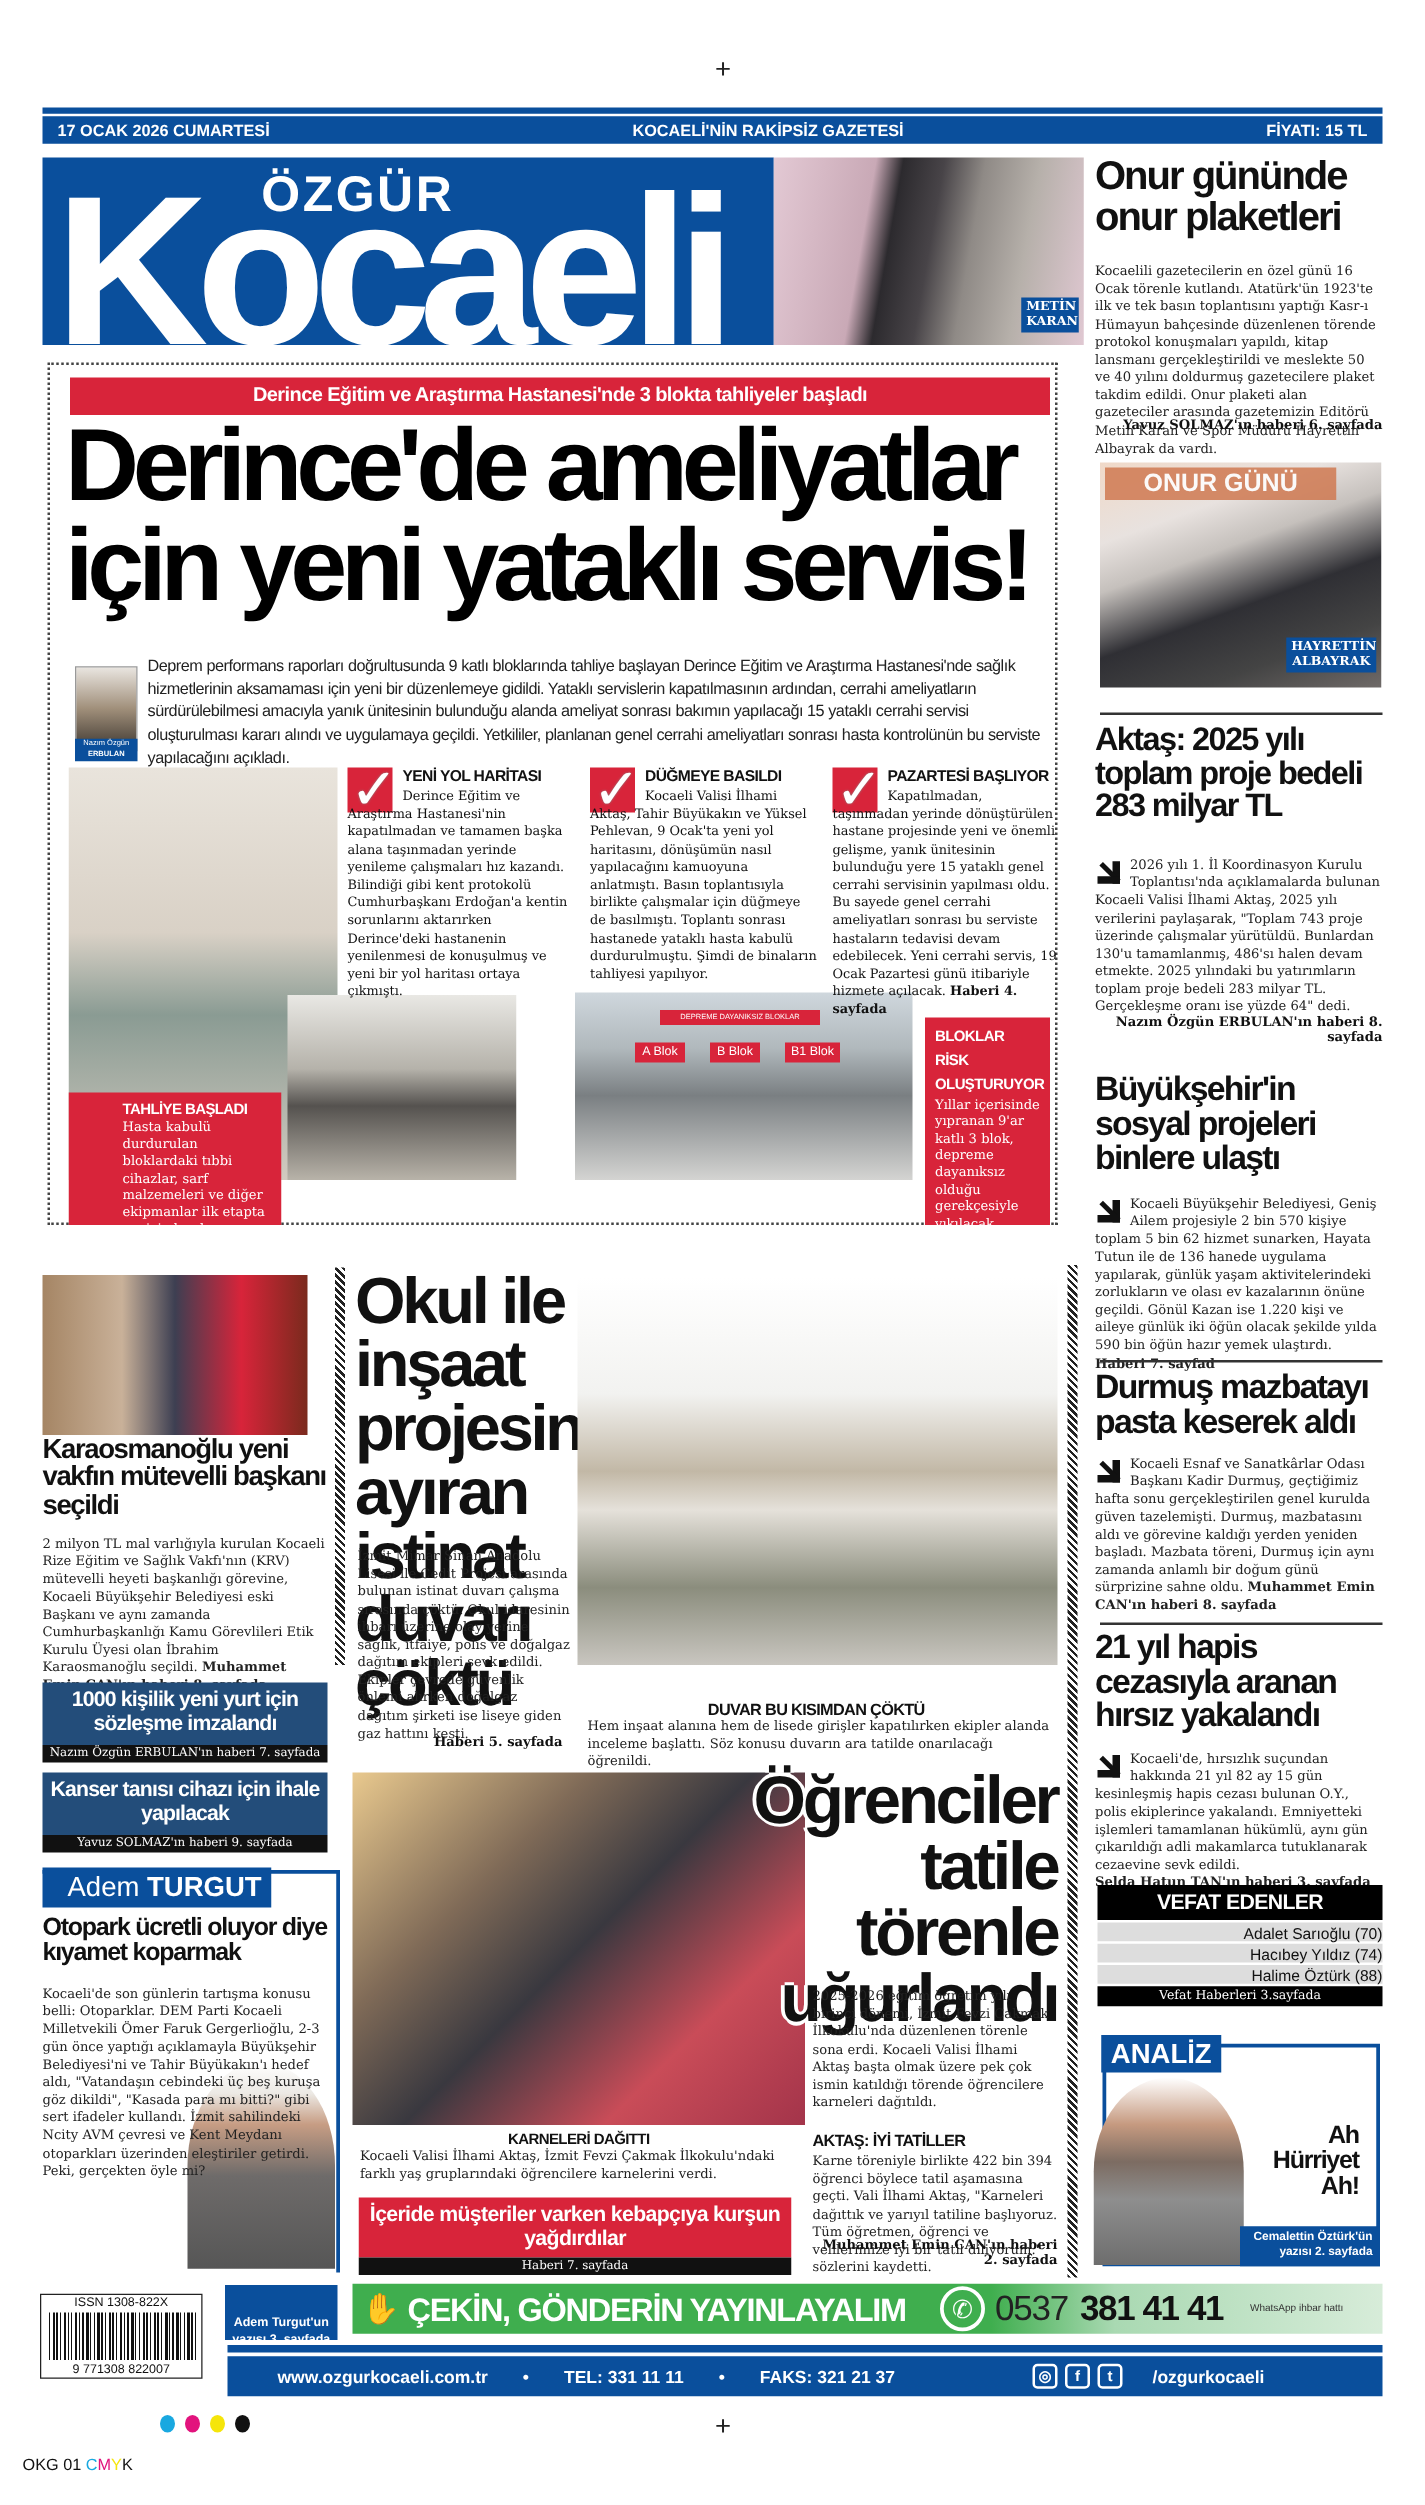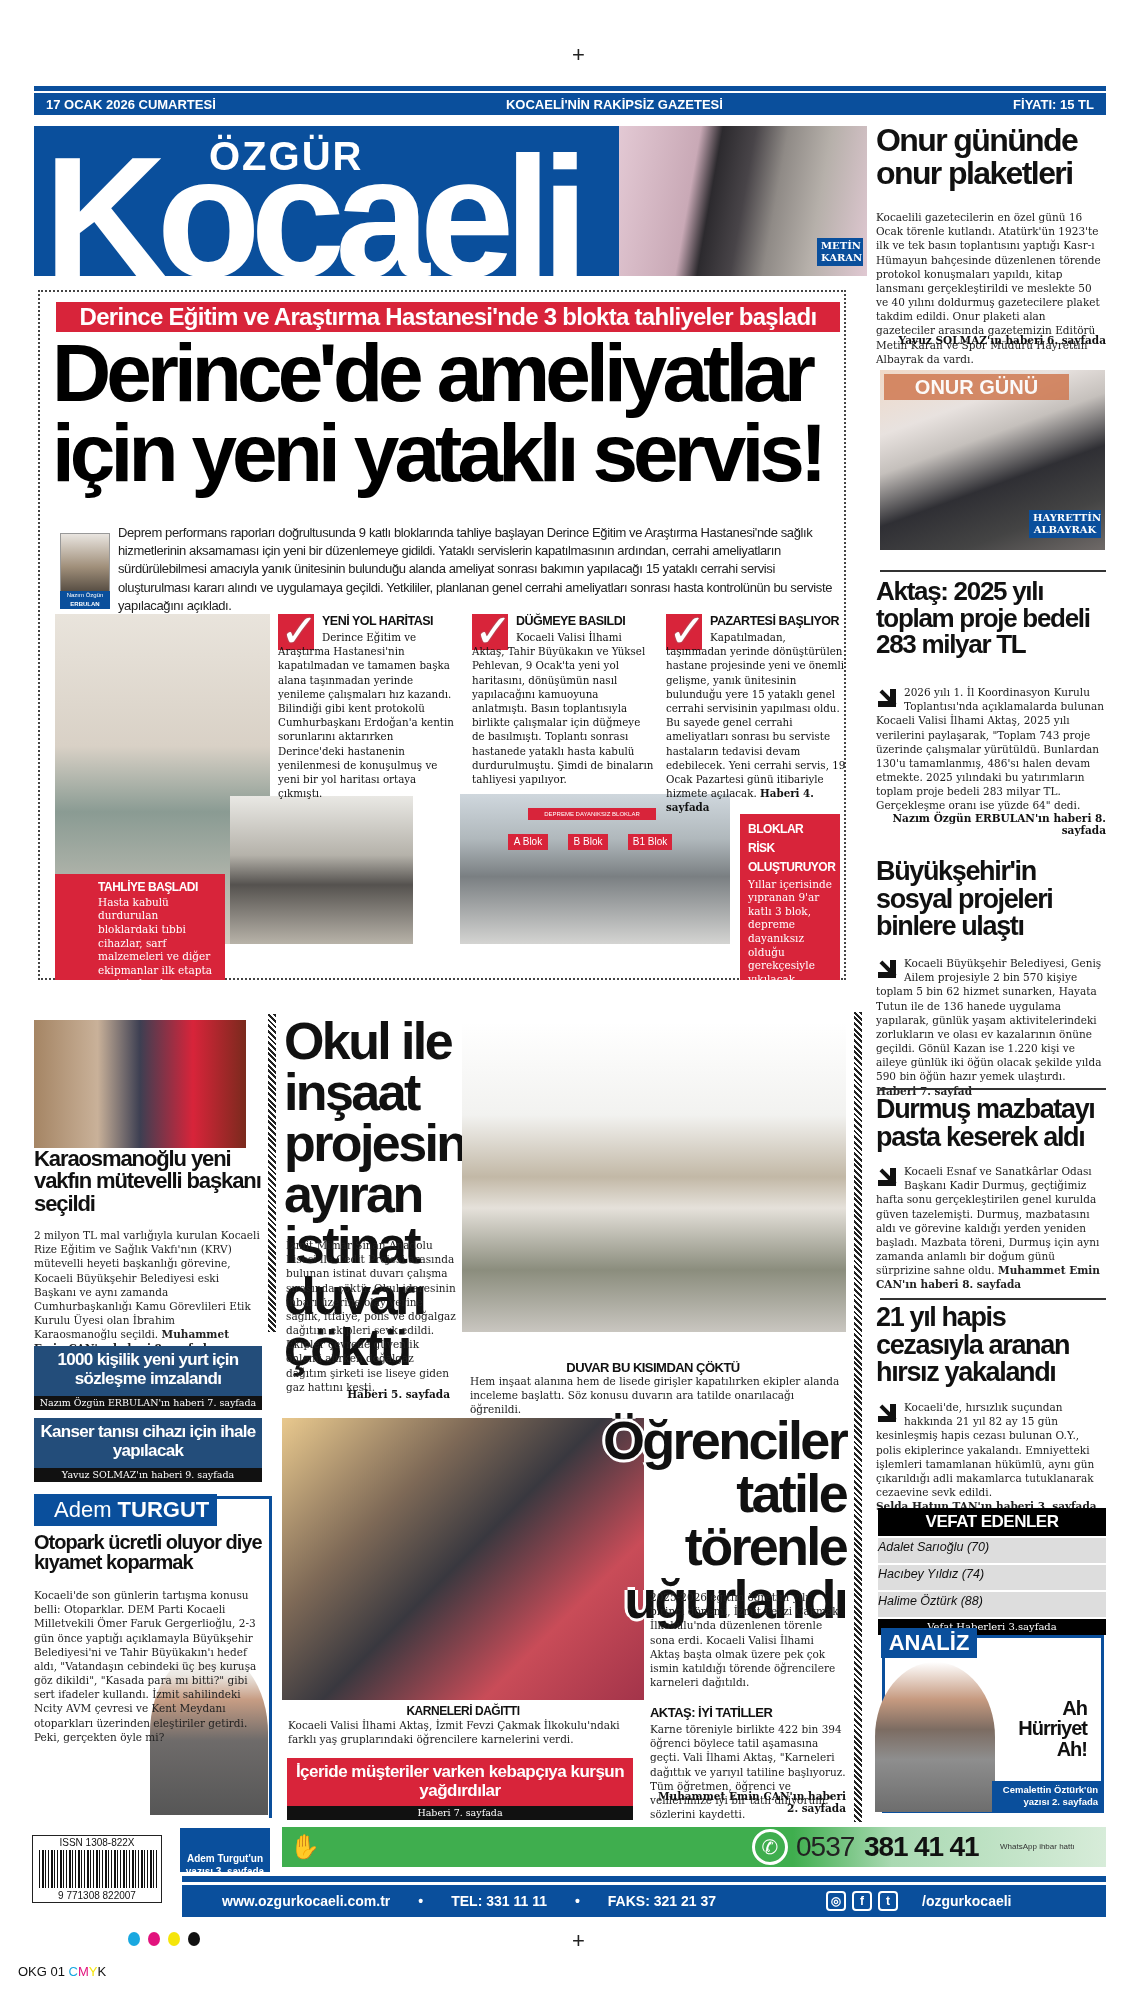--- a/index.html
+++ b/index.html
@@ -15,40 +15,40 @@
   .mast-ozgur { position: absolute; left: 175px; top: 8px; font-family: "Liberation Sans", sans-serif; font-weight: 900; font-size: 40px; color: #fff; letter-spacing: 2px; }
   .mast-kocaeli { position: absolute; left: 10px; top: 6px; font-family: "Liberation Sans", sans-serif; font-weight: 700; font-size: 170px; color: #fff; letter-spacing: -10px; line-height: 1; }
   .photo { background: linear-gradient(135deg,#b9a8ae,#6e6468 60%,#3d3638); }
   .photo-caption { position: absolute; background: #0a4f9c; color: #fff; font-family: "DejaVu Serif", serif; font-size: 10px; font-weight: 700; padding: 2px 4px; line-height: 1.2; text-align: center; }
   .headline-side { font-family: "Liberation Sans", sans-serif; font-weight: 700; letter-spacing: -0.05em; line-height: 1.02; color: #111; }
   .body-text { font-family: "DejaVu Serif", serif; font-size: 10.5px; line-height: 1.35; color: #222; }
   .byline { font-family: "DejaVu Serif", serif; font-weight: 700; font-size: 10.5px; text-align: right; }
   .hr { position: absolute; height: 2px; background: #333; }
   
   .lead-box { left: 38px; top: 290px; width: 808px; height: 690px; border: 2px dotted #444; }
-  .kicker { left: 56px; top: 302px; width: 784px; height: 30px; background: #d8243a; color: #fff; font-family: "Liberation Sans", sans-serif; font-weight: 700; font-size: 24px; text-align: center; line-height: 30px; letter-spacing: -0.03em; }
+  .kicker { left: 56px; top: 302px; width: 784px; height: 30px; background: #d8243a; color: #fff; font-family: "Liberation Sans", sans-serif; font-weight: 700; font-size: 16px; text-align: center; line-height: 30px; letter-spacing: -0.03em; }
   .lead-head { left: 52px; top: 336px; width: 800px; font-family: "Liberation Sans", sans-serif; font-weight: 900; font-size: 82px; line-height: 0.9; letter-spacing: -0.06em; color: #000; }
   .lead-summary { left: 118px; top: 524px; width: 728px; font-family: "Liberation Sans", sans-serif; font-size: 13px; line-height: 1.4; color: #222; letter-spacing: -0.03em; }
   .thumb { left: 60px; top: 533px; width: 50px; height: 68px; border: 1px solid #999; background: linear-gradient(#e9e5e0,#a08f7a 50%,#3e3730); }
   .thumb-cap { left: 60px; top: 591px; width: 50px; height: 18px; background: #0a4f9c; color: #fff; font-size: 6px; text-align: center; line-height: 9px; font-family: "Liberation Sans", sans-serif; }
   .check-col { position: absolute; top: 614px; width: 182px; }
   .check-box { position: absolute; left: 0; top: 0; width: 36px; height: 36px; background: #d8243a; }
   .check-mark { position: absolute; left: 2px; top: -10px; font-size: 46px; color: #fff; font-family: "DejaVu Sans", sans-serif; font-weight: 700; text-shadow: 0 0 2px #888; }
   .check-title { position: absolute; left: 44px; top: 0; font-family: "Liberation Sans", sans-serif; font-weight: 700; font-size: 12.5px; letter-spacing: -0.04em; }
   .check-body { position: absolute; left: 0; top: 16px; width: 182px; font-family: "DejaVu Serif", serif; font-size: 10.3px; line-height: 1.38; text-indent: 44px; }
   .tag-red { position: absolute; background: #d8243a; color: #fff; font-family: "DejaVu Serif", serif; font-size: 10.5px; line-height: 1.3; padding: 6px 8px; }
   .tag-red b { font-family: "Liberation Sans", sans-serif; font-size: 12px; letter-spacing: -0.04em; display: block; }
   
   .rcol { left: 876px; width: 230px; }
   .arrow-ico { display: inline-block; width: 22px; height: 22px; float: left; margin: 2px 6px 0 0; position: relative; }
   .arrow-ico::before { content: ""; position: absolute; right: 2px; top: 2px; width: 6px; height: 18px; background: #111; }
   .arrow-ico::after { content: ""; position: absolute; right: 2px; bottom: 2px; width: 18px; height: 6px; background: #111; }
   .arrow-ico span { position: absolute; left: 2px; top: 9px; width: 20px; height: 4px; background: #111; transform: rotate(45deg); }
   .vefat-title { background: #000; color: #fff; text-align: center; font-family: "Liberation Sans", sans-serif; font-weight: 700; font-size: 17px; height: 28px; line-height: 28px; letter-spacing: -0.03em; }
-  .vefat-item { background: #ddd; text-align: left; font-family: "Liberation Sans", sans-serif; font-size: 12.5px; height: 25px; line-height: 19px; margin-top: 2px; font-style: italic; }
+  .vefat-item { background: #ddd; text-align: right; font-family: "Liberation Sans", sans-serif; font-size: 12.5px; height: 15px; line-height: 19px; margin-top: 2px; }
   .vefat-foot { background: #000; color: #fff; text-align: center; font-family: "DejaVu Serif", serif; font-size: 10px; height: 16px; line-height: 16px; margin-top: 2px; }
   
   .hatch-v { position: absolute; width: 8px; background: repeating-linear-gradient(45deg,#222 0 2px,#fff 2px 4px); }
   .bluebox { position: absolute; background: #234d7a; color: #fff; text-align: center; font-family: "Liberation Sans", sans-serif; font-weight: 700; letter-spacing: -0.04em; }
   .blackstrip { position: absolute; background: #111; color: #fff; text-align: center; font-family: "DejaVu Serif", serif; font-size: 9.5px; }
   .green-banner { left: 282px; top: 1827px; width: 824px; height: 40px; background: linear-gradient(90deg,#3fae4e 0%,#3fae4e 62%,#a9d9b2 74%,#d7ecd9 100%); }
   .footer-bar { left: 182px; top: 1876px; width: 924px; height: 6px; background: #0a4f9c; }
   .footer { left: 182px; top: 1885px; width: 924px; height: 32px; background: #0a4f9c; color: #fff; font-family: "Liberation Sans", sans-serif; font-weight: 700; font-size: 14px; display: flex; align-items: center; padding-left: 40px; }
   .social { display: inline-block; width: 20px; height: 20px; border: 2px solid #fff; border-radius: 4px; text-align: center; line-height: 16px; font-size: 12px; margin-right: 6px; }
   .barcode { left: 32px; top: 1835px; width: 130px; height: 68px; border: 1px solid #222; background: #fff; text-decoration: underline; }
@@ -216,20 +216,21 @@
 <div class="abs body-text" style="left:650px;top:1722px;width:196px;">Karne töreniyle birlikte 422 bin 394 öğrenci böylece tatil aşamasına geçti. Vali İlhami Aktaş, "Karneleri dağıttık ve yarıyıl tatiline başlıyoruz. Tüm öğretmen, öğrenci ve velilerimize iyi bir tatil diliyorum." sözlerini kaydetti.</div>
 <div class="abs byline" style="left:650px;top:1790px;width:196px;">Muhammet Emin CAN'ın haberi 2. sayfada</div>
 <div class="abs cond" style="left:282px;top:1704px;width:362px;text-align:center;font-size:12px;">KARNELERİ DAĞITTI</div>
 <div class="abs body-text" style="left:288px;top:1718px;width:356px;">Kocaeli Valisi İlhami Aktaş, İzmit Fevzi Çakmak İlkokulu'ndaki farklı yaş gruplarındaki öğrencilere karnelerini verdi.</div>
 
 <div class="abs" style="left:287px;top:1758px;width:346px;height:48px;background:#d8243a;color:#fff;font-family:'Liberation Sans',sans-serif;font-weight:700;font-size:17px;text-align:center;line-height:1.1;padding-top:5px;letter-spacing:-0.03em;">İçeride müşteriler varken kebapçıya kurşun yağdırdılar</div>
 <div class="blackstrip" style="left:287px;top:1806px;width:346px;height:14px;line-height:14px;">Haberi 7. sayfada</div>
 
 <div class="abs green-banner">
   <span class="abs" style="left:8px;top:6px;font-size:24px;color:#fff;">✋</span>
+  <span class="abs cond" style="left:44px;top:6px;font-size:26px;color:#fff;">ÇEKİN, GÖNDERİN YAYINLAYALIM</span>
   <span class="abs" style="left:470px;top:2px;width:36px;height:36px;border:3px solid #fff;border-radius:50%;background:#3fae4e;color:#fff;font-size:20px;text-align:center;line-height:30px;">✆</span>
   <span class="abs sans" style="left:514px;top:4px;font-size:28px;color:#222;letter-spacing:-1px;">0537</span>
   <span class="abs cond" style="left:582px;top:4px;font-size:28px;color:#111;">381 41 41</span>
   <span class="abs sans" style="left:718px;top:15px;font-size:8px;color:#333;">WhatsApp ihbar hattı</span>
 </div>
 
 <div class="abs footer-bar"></div>
 <div class="abs footer">
   <span>www.ozgurkocaeli.com.tr</span>
   <span style="margin:0 28px;">•</span>

